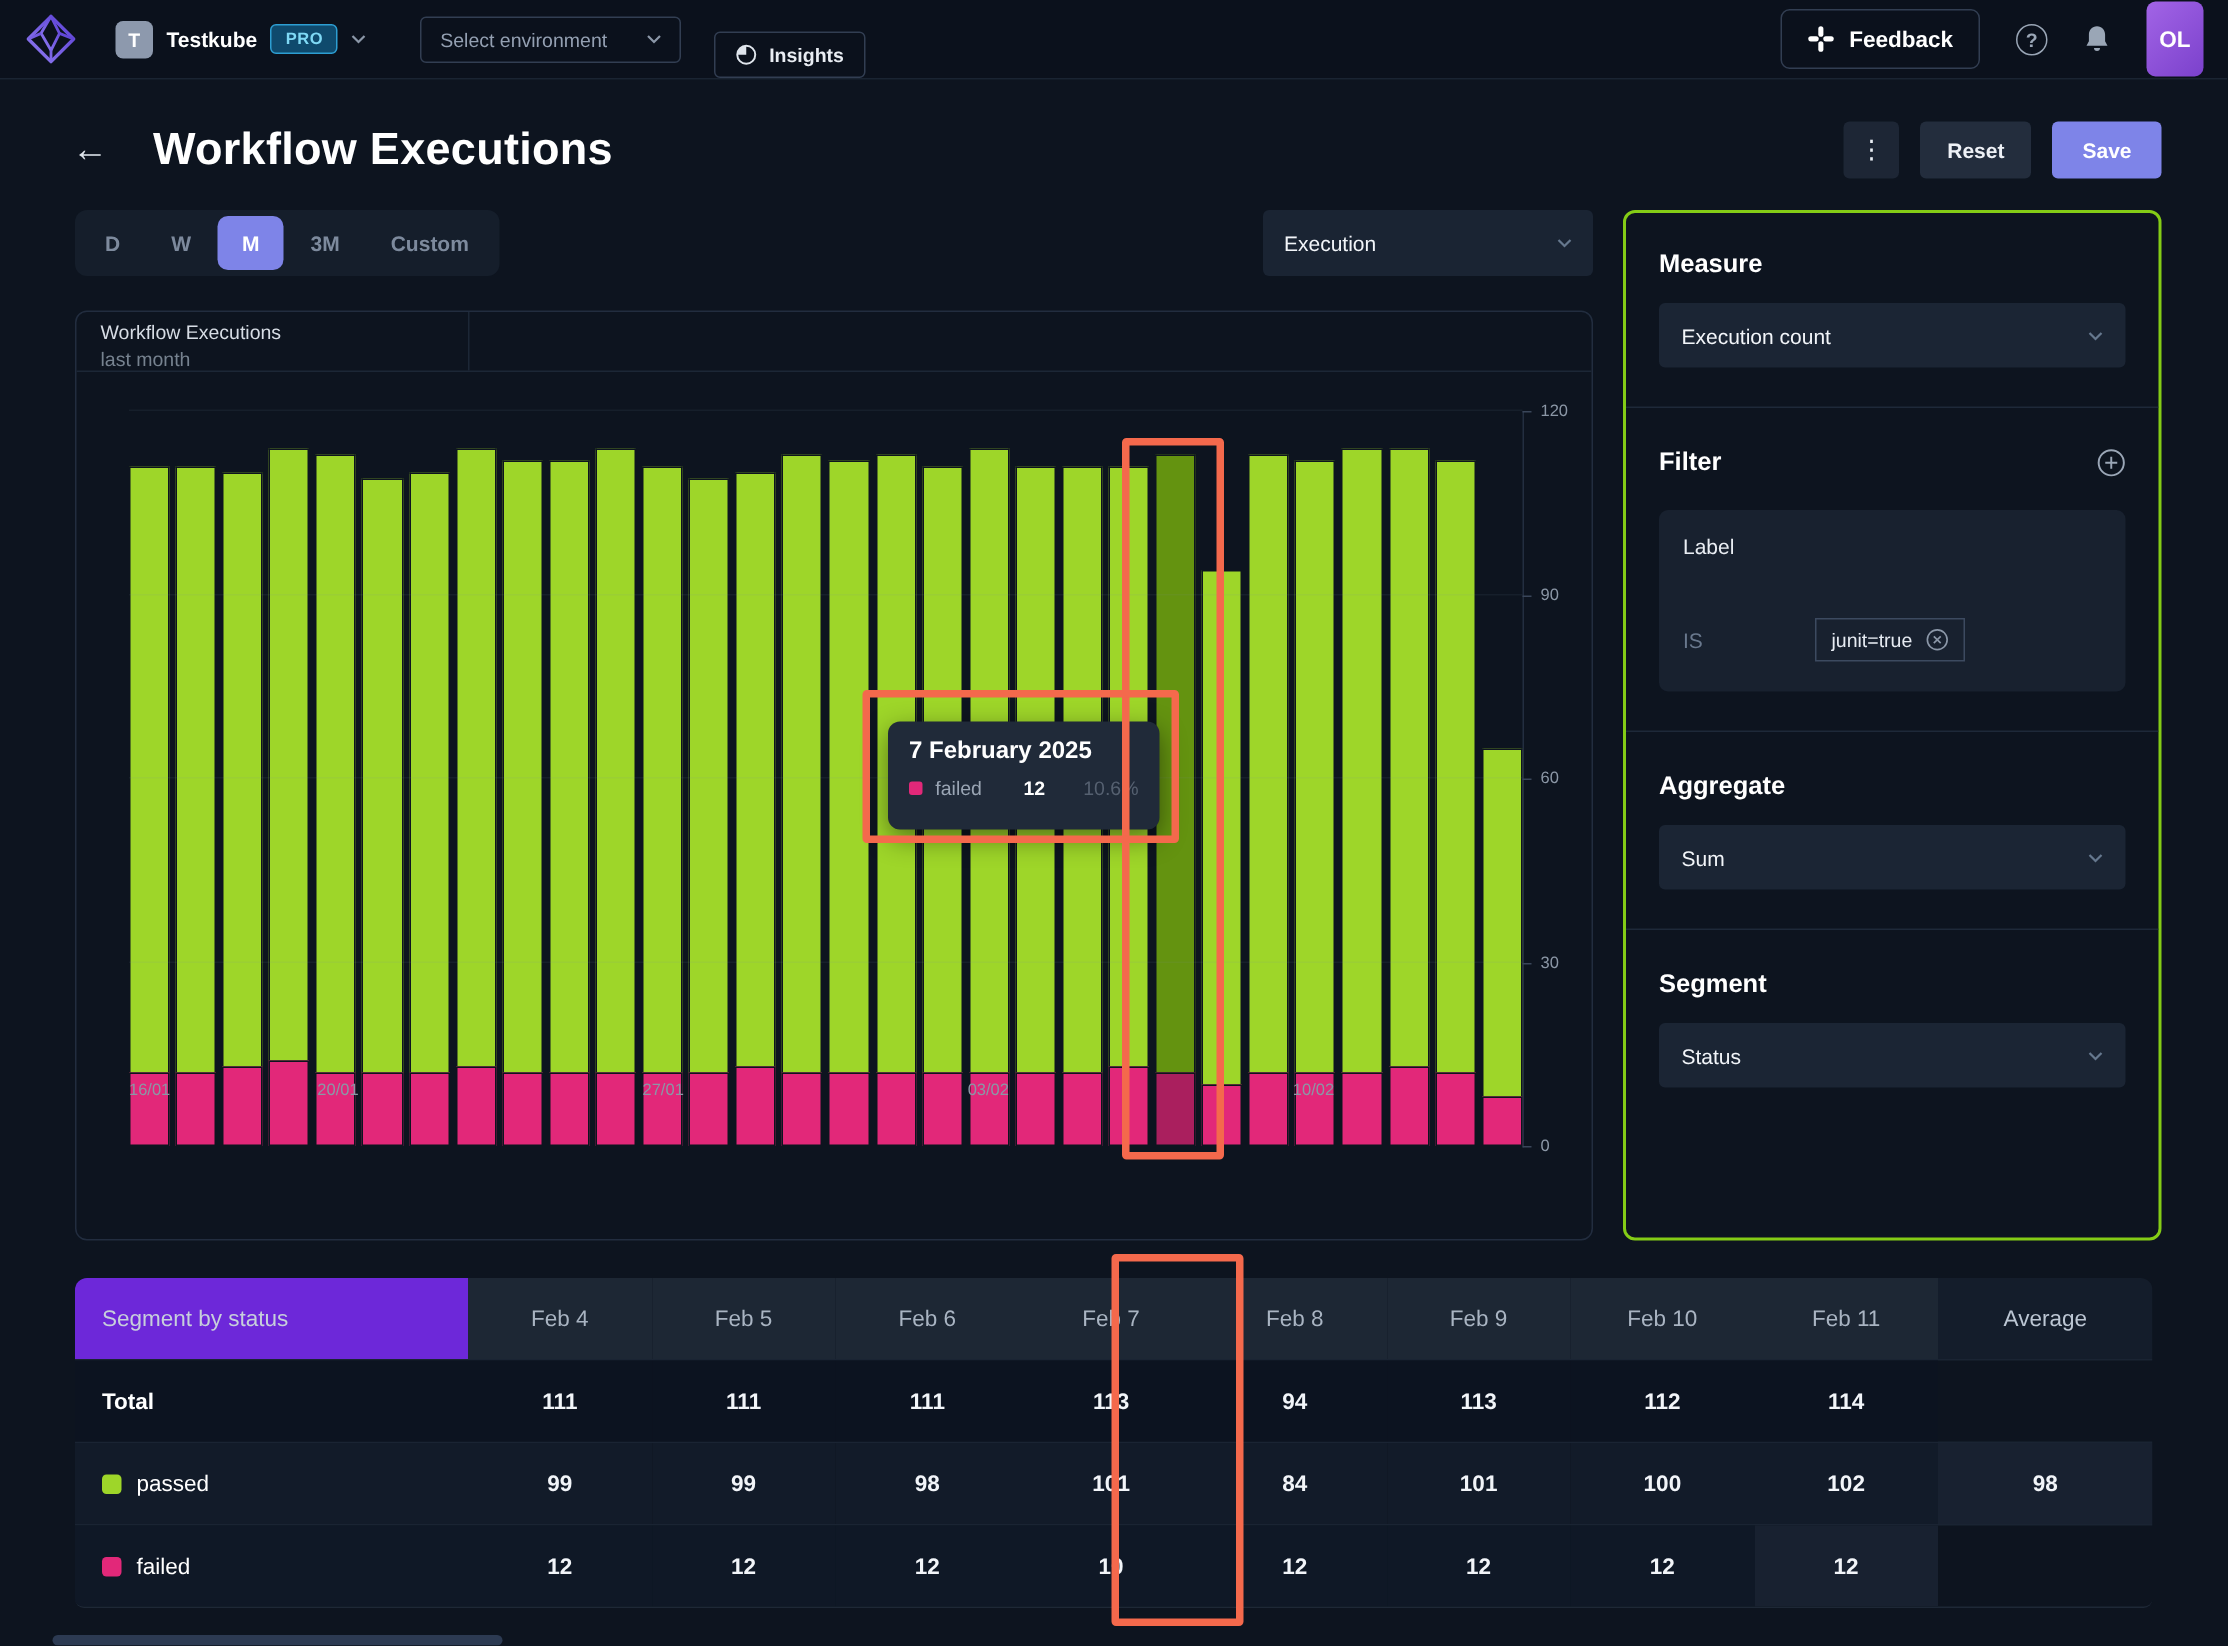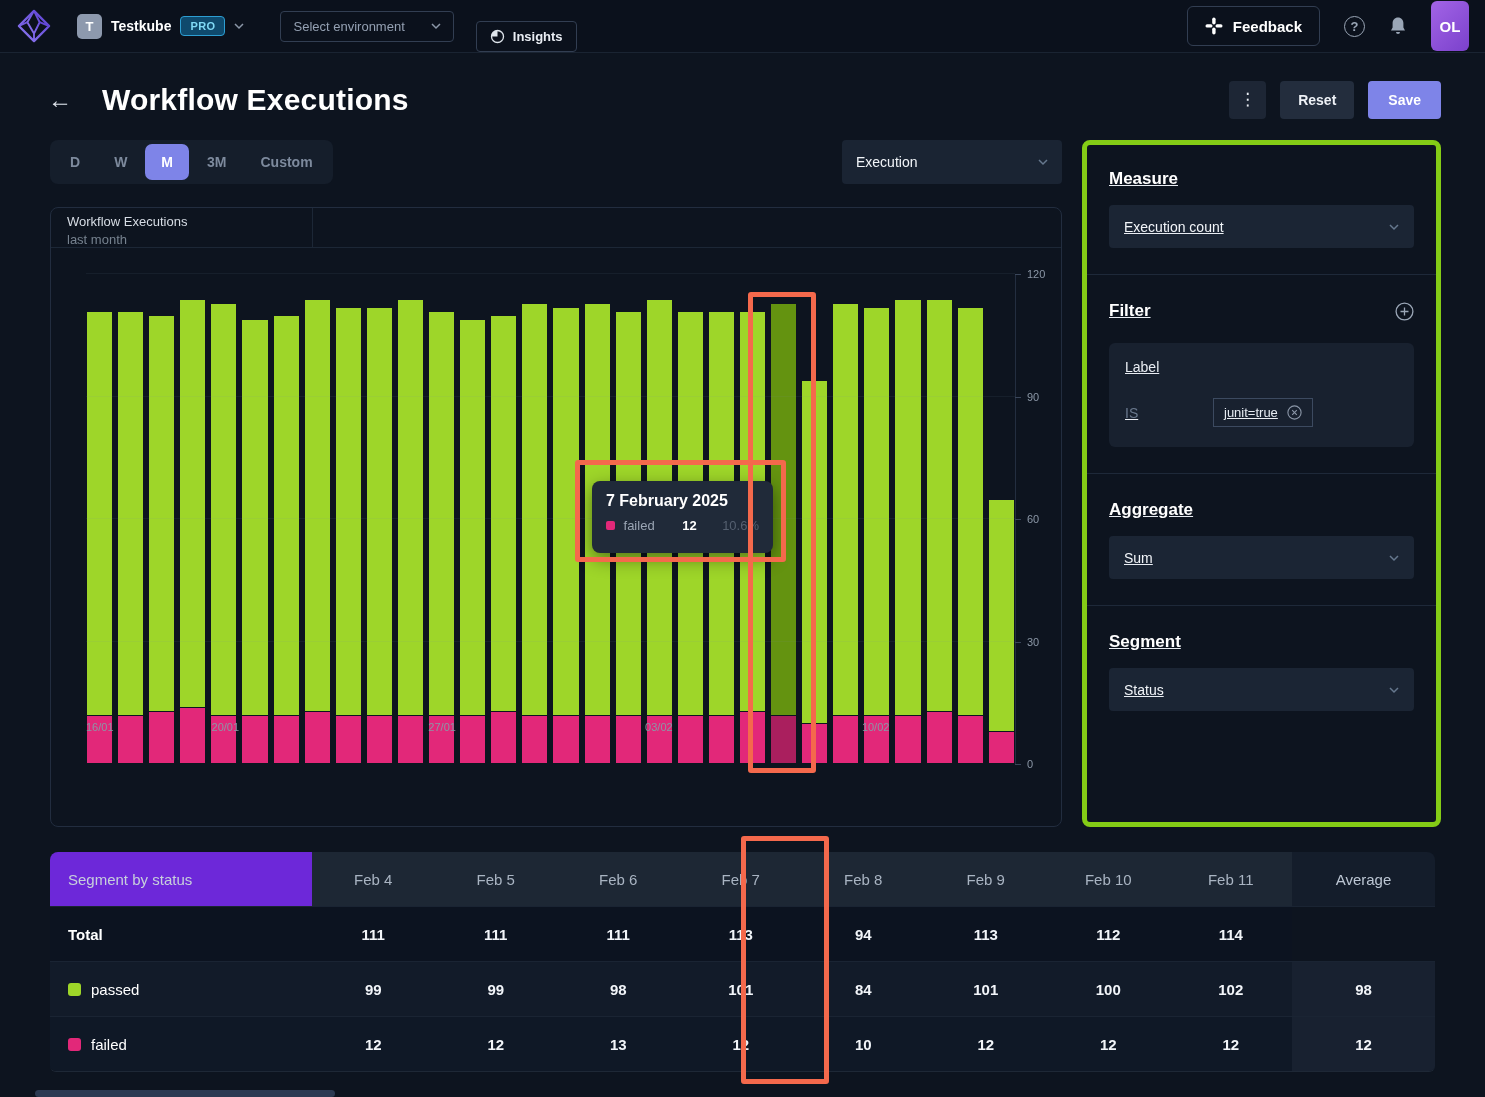--- a/index.html
+++ b/index.html
@@ -78,30 +78,30 @@
     padding:11px 14px 0 14px; z-index:30; }
   .tooltip-title { font-size:16px; font-weight:600; color:#fff; }
   .tooltip-row { display:flex; align-items:center; margin-top:8px; font-size:13px; }
   .tt-swatch { width:9px; height:9px; border-radius:2px; margin-right:9px; }
   .tt-series { color:#9aa5b4; width:62px; }
   .tt-value { color:#fff; font-weight:700; width:42px; }
   .tt-pct { color:#556070; }
 
   
   .side-panel { position:absolute; left:1082px; top:140px; width:359px; height:687px;
-    border:5px solid #84cc16; border-radius:8px; padding:24px 22px; overflow:hidden;text-decoration:underline; }
+    border:2px solid #84cc16; border-radius:8px; padding:24px 22px; overflow:hidden; }
   .side-h { font-size:17px; font-weight:700; color:#fff; }
   .side-select { margin-top:16px; height:43px; background:#1b2534; border-radius:4px;
     display:flex; align-items:center; justify-content:space-between; padding:0 15px;
     font-size:14px; color:#f2f5f9; cursor:pointer; }
   .side-divider { height:1px; background:#1e2939; margin:26px -22px 26px -22px; }
   .filter-head { display:flex; align-items:center; justify-content:space-between; }
   .filter-card { margin-top:22px; background:#18212f; border-radius:6px; padding:16px 16px 20px 16px; }
   .filter-field { font-size:14px; color:#e9edf3; }
-  .filter-row { display:flex; align-items:center; margin-top:23px; }
+  .filter-row { display:flex; align-items:center; margin-top:40px; }
   .filter-op { width:88px; font-size:14px; color:#69788d; }
   .chip { border:1px solid #3c4a60; border-radius:0; padding:6px 10px; display:flex;
     align-items:center; gap:9px; font-size:13px; color:#e6ebf2; cursor:pointer; }
 
   
   .seg-table { position:absolute; left:50px; top:852px; width:1385px; border-radius:8px 8px 6px 6px;
     overflow:hidden; border-bottom:1px solid #1e2836; }
   .t-row { display:grid; grid-template-columns:262px repeat(8,1fr) 143px; }
   .t-head { height:54px; }
   .t-head .t-cell { background:#1d2734; color:#a9b4c2; font-size:15px; font-weight:400; }
@@ -469,21 +469,20 @@
       <div class="t-cell t-val">102</div>
       <div class="t-cell t-val avg-col">98</div>
     </div>
     <div class="t-row t-body-row row-failed">
       <div class="t-cell t-label">
         <span class="swatch" style="background: rgb(226, 40, 121);"></span>
         <span>failed</span>
       </div>
       <div class="t-cell t-val">12</div>
       <div class="t-cell t-val">12</div>
-      <div class="t-cell t-val">13</div>
       <div class="t-cell t-val">12</div>
       <div class="t-cell t-val">10</div>
       <div class="t-cell t-val">12</div>
       <div class="t-cell t-val">12</div>
       <div class="t-cell t-val">12</div>
       <div class="t-cell t-val avg-col">12</div>
     </div>
   </div>
 
 <div class="annotation ann-bar"></div>

